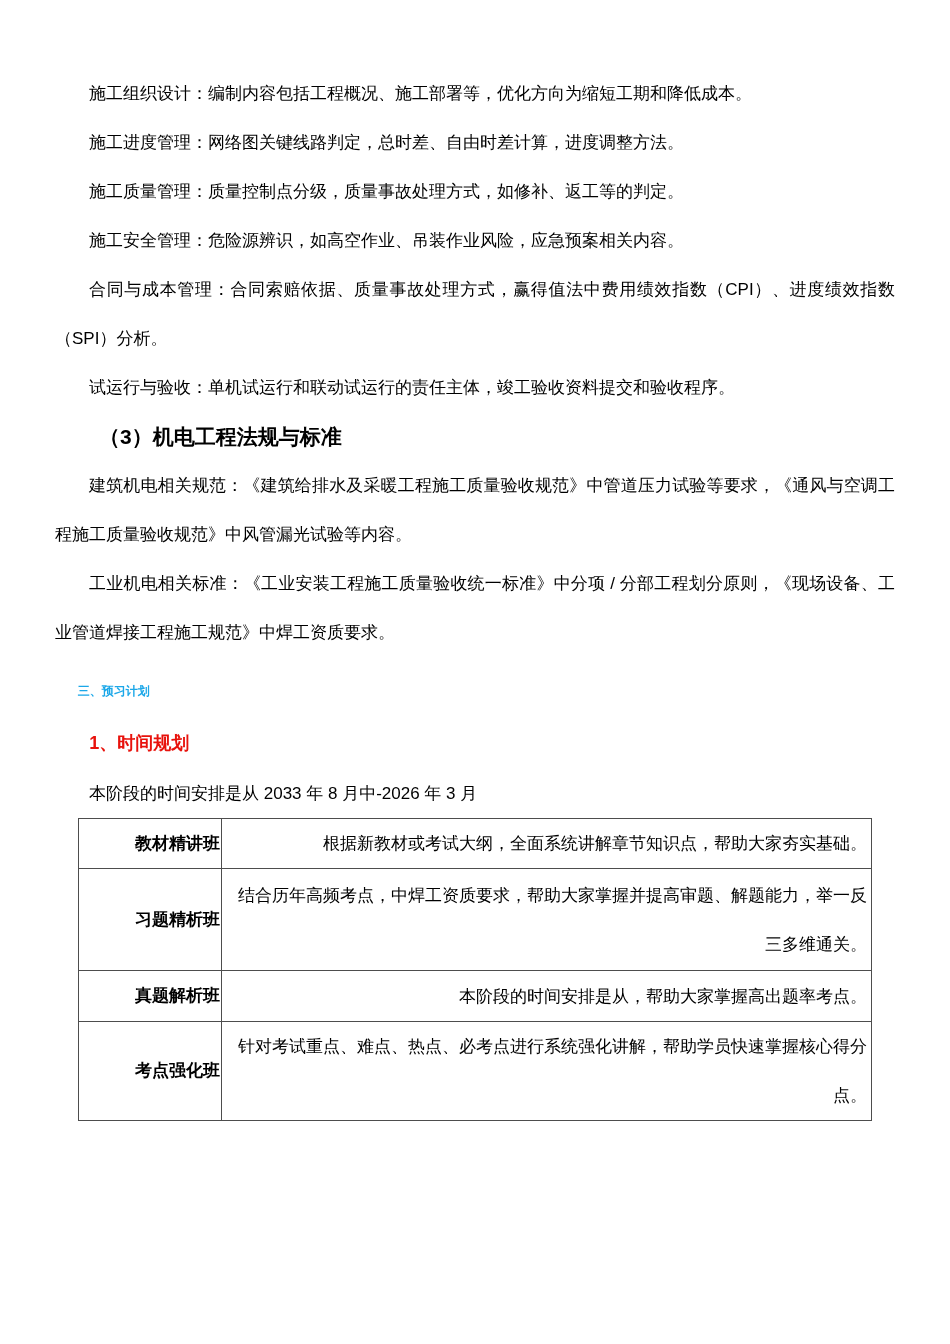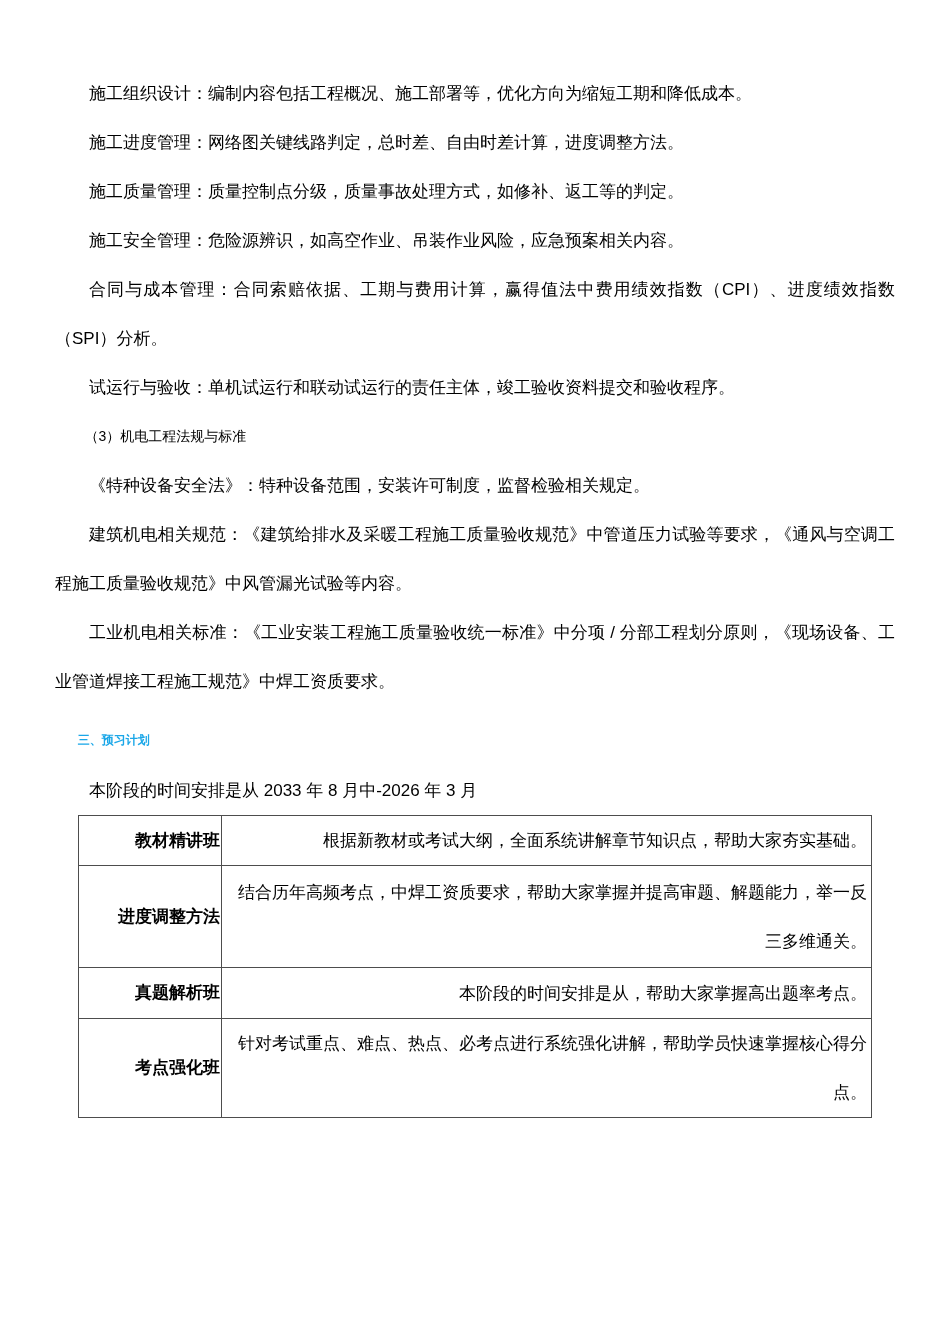--- a/index.html
+++ b/index.html
@@ -16,22 +16,22 @@
   }
   .para {
     margin: 0;
     font-size: 17px;
     line-height: 49px;
     text-indent: 2em;
     text-align: justify;
   }
   .h-bold {
     margin: 0;
-    font-size: 14px;
-    font-weight: normal;
+    font-size: 21px;
+    font-weight: bold;
     line-height: 49px;
     text-indent: 2.1em;
   }
   .h-blue {
     margin: 8px 0 0 0;
     font-size: 12px;
     font-weight: bold;
     line-height: 52px;
     text-indent: 1.9em;
     color: var(--heading-blue, #1BA7E8);
@@ -76,43 +76,43 @@
 </style>
 </head>
 <body>
 
 <div class="page">
 
   <p class="para">施工组织设计：编制内容包括工程概况、施工部署等，优化方向为缩短工期和降低成本。</p>
   <p class="para">施工进度管理：网络图关键线路判定，总时差、自由时差计算，进度调整方法。</p>
   <p class="para">施工质量管理：质量控制点分级，质量事故处理方式，如修补、返工等的判定。</p>
   <p class="para">施工安全管理：危险源辨识，如高空作业、吊装作业风险，应急预案相关内容。</p>
-  <p class="para">合同与成本管理：合同索赔依据、工期与费用计算，赢得值法中费用绩效指数（CPI）、进度绩效指数（SPI）分析。</p>
+  <p class="para">合同与成本管理：合同索赔依据、质量事故处理方式，赢得值法中费用绩效指数（CPI）、进度绩效指数（SPI）分析。</p>
   <p class="para">试运行与验收：单机试运行和联动试运行的责任主体，竣工验收资料提交和验收程序。</p>
 
   <p class="h-bold">（3）机电工程法规与标准</p>
 
-  <p class="para">《特种设备安全法》：特种设备范围，安装许可制度，监督检验相关规定。</p>
   <p class="para">建筑机电相关规范：《建筑给排水及采暖工程施工质量验收规范》中管道压力试验等要求，《通风与空调工程施工质量验收规范》中风管漏光试验等内容。</p>
   <p class="para">工业机电相关标准：《工业安装工程施工质量验收统一标准》中分项 / 分部工程划分原则，《现场设备、工业管道焊接工程施工规范》中焊工资质要求。</p>
 
   <p class="h-blue">三、预习计划</p>
 
+  <p class="h-red">1、时间规划</p>
 
   <p class="para">本阶段的时间安排是从 2033 年 8 月中-2026 年 3 月</p>
 
 
   <table class="course">
     <tbody>
       <tr class="r1">
         <td class="cname">教材精讲班</td>
         <td class="cdesc">根据新教材或考试大纲，全面系统讲解章节知识点，帮助大家夯实基础。</td>
       </tr>
       <tr class="r2">
-        <td class="cname">进度调整方法</td>
+        <td class="cname">习题精析班</td>
         <td class="cdesc">结合历年高频考点，中焊工资质要求，帮助大家掌握并提高审题、解题能力，举一反三多维通关。</td>
       </tr>
       <tr class="r3">
         <td class="cname">真题解析班</td>
         <td class="cdesc">本阶段的时间安排是从，帮助大家掌握高出题率考点。</td>
       </tr>
       <tr class="r4">
         <td class="cname">考点强化班</td>
         <td class="cdesc">针对考试重点、难点、热点、必考点进行系统强化讲解，帮助学员快速掌握核心得分点。</td>
       </tr>

